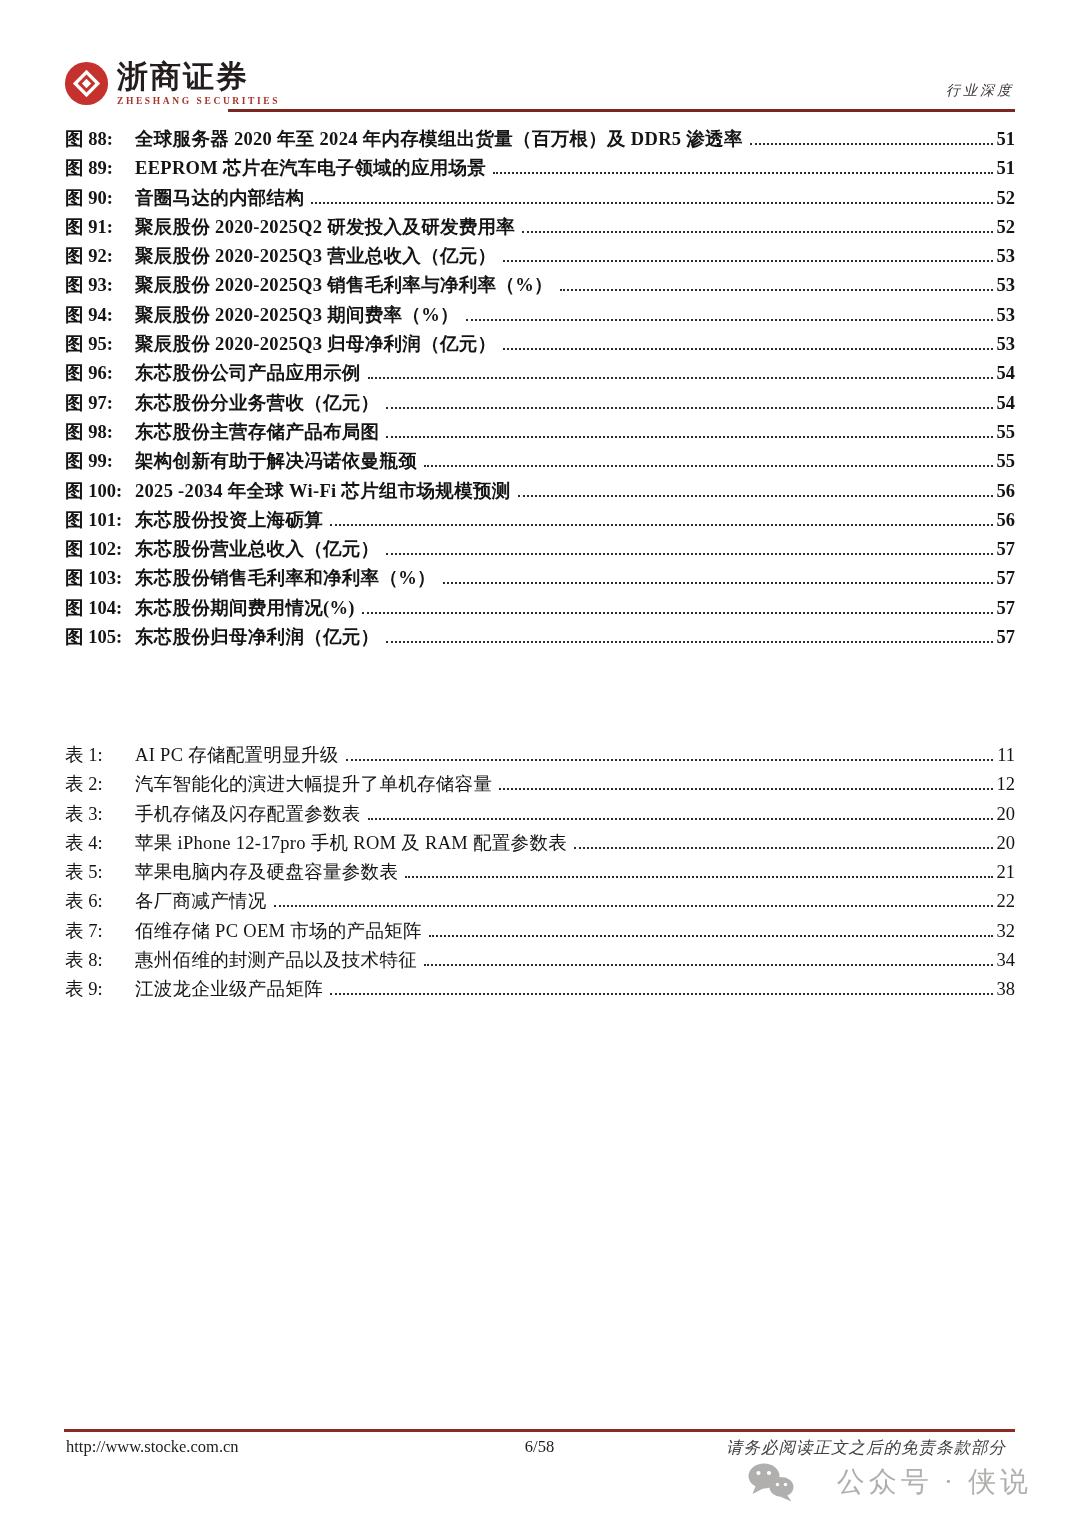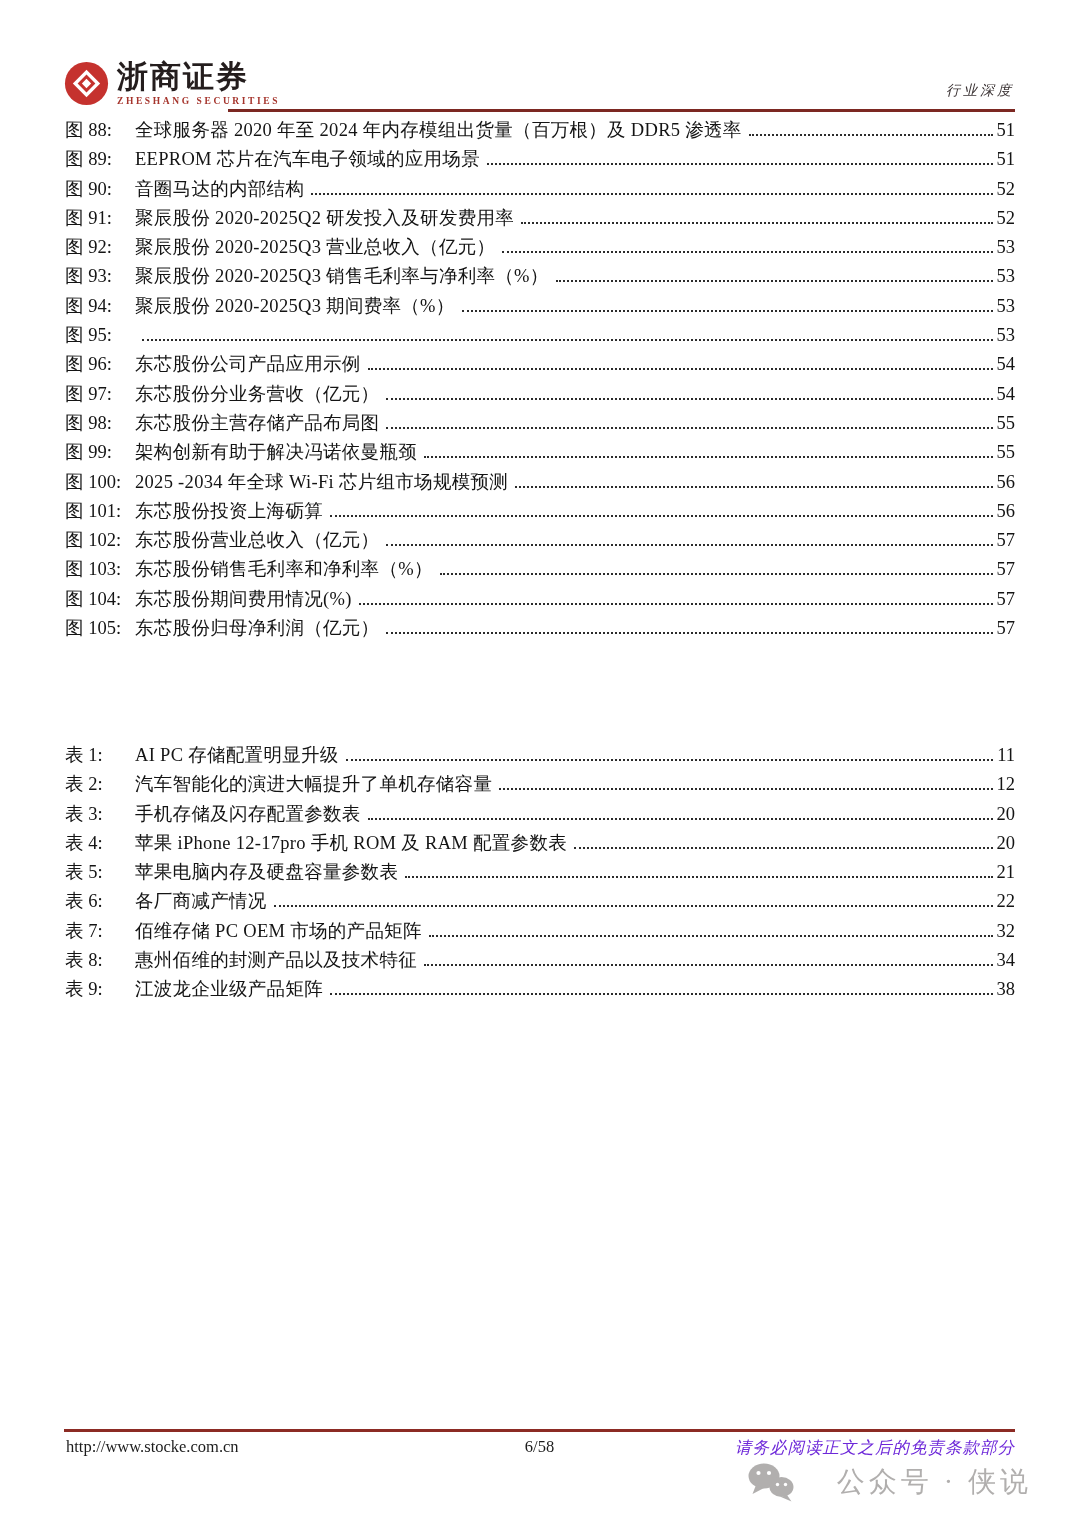--- a/index.html
+++ b/index.html
@@ -31,21 +31,21 @@
     height: 3px; background: #7c2822;
   }
   .doc-type {
     position: absolute; top: 82px; right: 66px;
     font-size: 14px; font-style: italic; color: #3a3233;
     letter-spacing: 3px;
   }
 
   
   .toc { position: absolute; left: 65px; width: 950px; }
-  .toc-figures { top: 117px; }
+  .toc-figures { top: 126px; font-weight: bold; }
   .toc-tables  { top: 742px; }
   .toc-row {
     display: flex; align-items: baseline;
     height: 29.3px; font-size: 18.5px; color: #141414;
   }
   .toc-label { flex: 0 0 auto; min-width: 70px; white-space: nowrap; }
   .toc-title { flex: 0 0 auto; white-space: nowrap; letter-spacing: 0.3px; }
   .toc-leader {
     flex: 1 1 auto; min-width: 18px; align-self: baseline;
     border-bottom: 2px dotted #2b2b2b;
@@ -58,22 +58,22 @@
     position: absolute; top: 1429px; left: 64px; width: 951px;
     height: 2.5px; background: #8c2b24;
   }
   .footer {
     position: absolute; top: 1437px; left: 64px; width: 951px;
     height: 24px; font-size: 16.5px;
   }
   .footer-left { position: absolute; left: 2px; top: 0; color: #1c1c1c; text-decoration: none; }
   .footer-center { position: absolute; left: 50%; transform: translateX(-50%); top: 0; }
   .footer-right {
-    position: absolute; right: 0; top: 0;
-    color: #6d28d9; font-style: italic; letter-spacing: 1px;
+    position: absolute; right: 9px; top: 0;
+    color: #404040; font-style: italic; letter-spacing: 1px;
   }
 
   
   .watermark {
     position: absolute; top: 1462px; right: 48px;
     display: flex; align-items: center; gap: 14px;
     color: #b1afae;
   }
   .watermark-text { font-size: 28px; letter-spacing: 4px; margin-left: 28px; }
 </style>
@@ -141,20 +141,21 @@
 
     <div class="toc-row">
       <span class="toc-label">图 94:</span>
       <span class="toc-title">聚辰股份 2020-2025Q3 期间费率（%）</span>
       <span class="toc-leader"></span>
       <span class="toc-page">53</span>
     </div>
 
     <div class="toc-row">
       <span class="toc-label">图 95:</span>
+      <span class="toc-title">聚辰股份 2020-2025Q3 归母净利润（亿元）</span>
       <span class="toc-leader"></span>
       <span class="toc-page">53</span>
     </div>
 
     <div class="toc-row">
       <span class="toc-label">图 96:</span>
       <span class="toc-title">东芯股份公司产品应用示例</span>
       <span class="toc-leader"></span>
       <span class="toc-page">54</span>
     </div>

